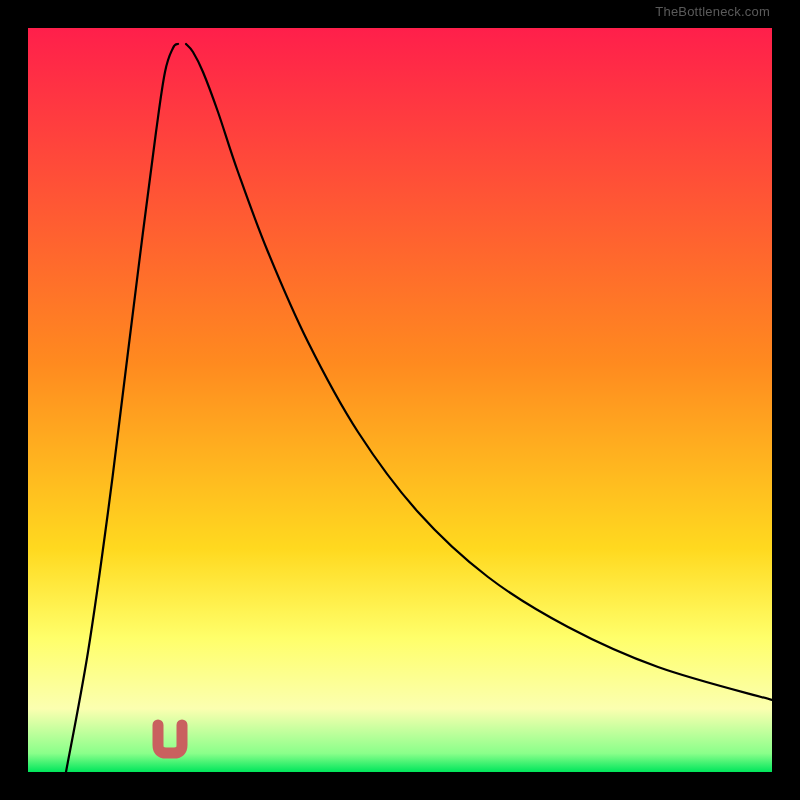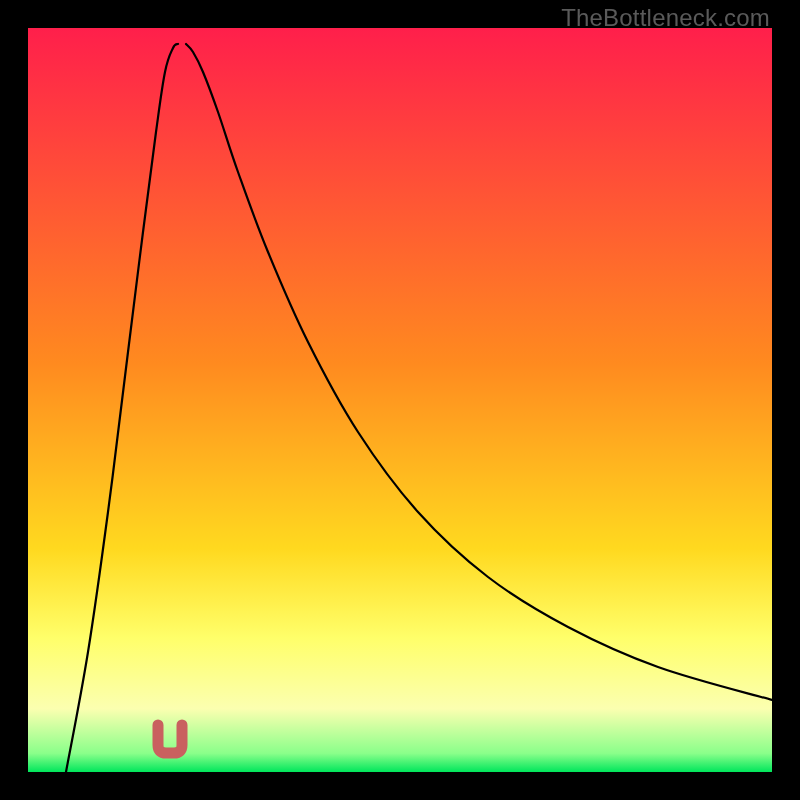--- a/index.html
+++ b/index.html
@@ -24,21 +24,21 @@
     left: 0;
     top: 0;
     width: 100%;
     height: 100%;
   }
   .attribution {
     position: absolute;
     top: 4px;
     right: 30px;
     color: #5a5a5a;
-    font-size: 24px;
+    font-size: 13px;
     font-weight: 500;
     letter-spacing: 0.2px;
   }
   svg.curve {
     position: absolute;
     left: 0;
     top: 0;
     width: 100%;
     height: 100%;
   }

